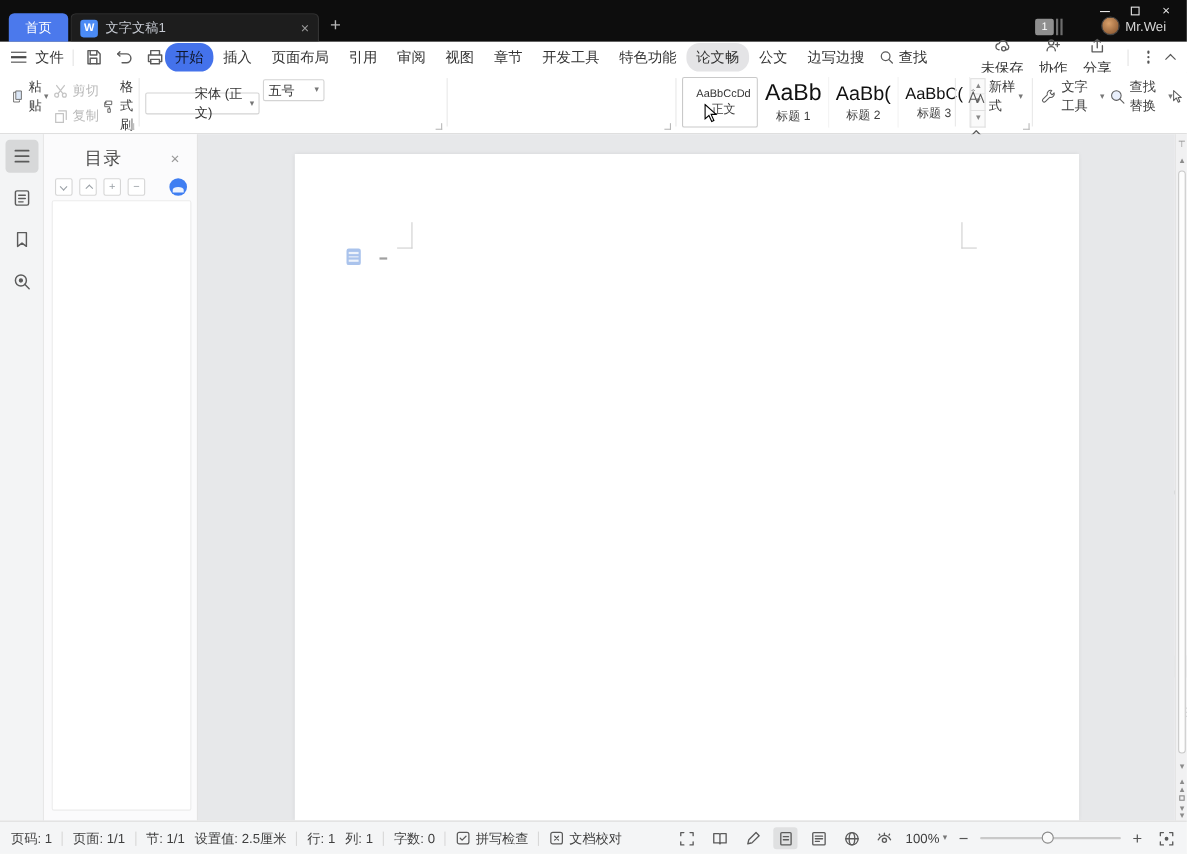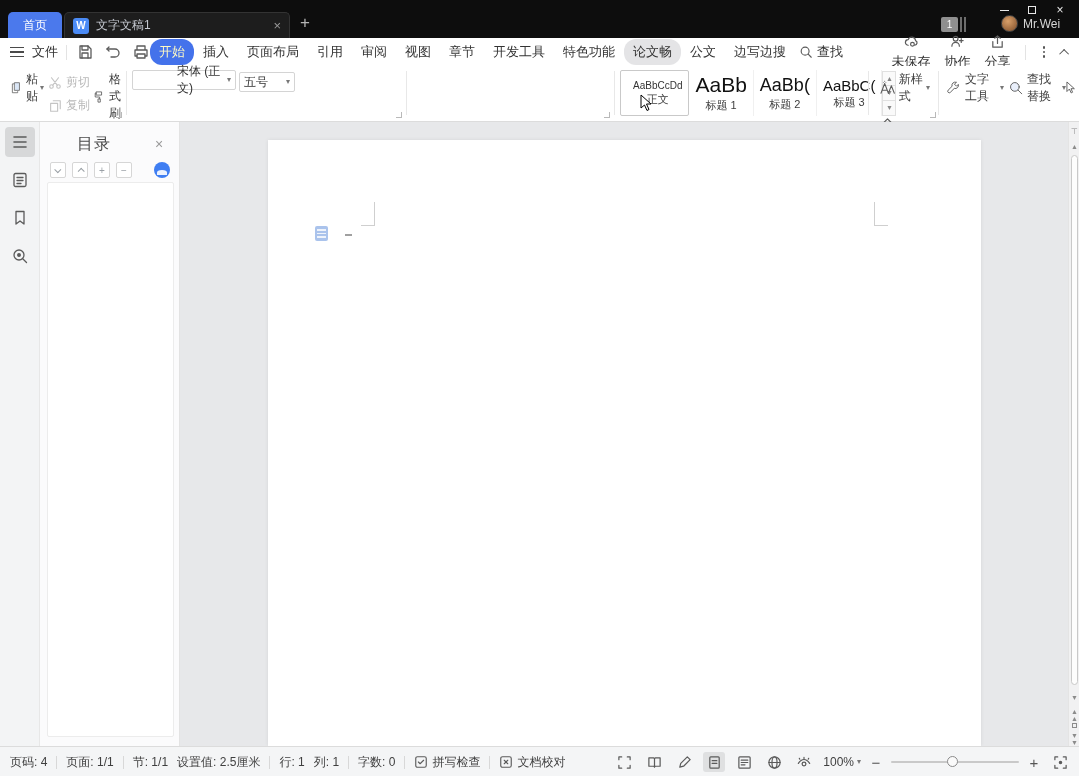--- a/index.html
+++ b/index.html
@@ -30,21 +30,21 @@
   #menurow { left:0; top:38px; width:1079px; height:28px; background:#fff; }
   .menu-left { left:10px; top:0; height:28px; gap:8px; }
   .hamb { width:14px; display:flex; flex-direction:column; gap:3px; }
   .hamb i { display:block; height:1.4px; background:#4a4a4a; }
   .file-label { font-size:13px; color:#333; }
   .vsep { width:1px; height:15px; background:#e3e3e3; }
   .qicon { width:20px; height:20px; display:flex; align-items:center; justify-content:center; }
   .chev-more { color:#888; font-size:13px; }
   .menu-tabs { left:150px; top:0; height:28px; }
   .mtab { padding:4px 9px; font-size:13px; color:#333; border-radius:12px; white-space:nowrap; cursor:default; }
-  .mtab.active { background:#4472eb; color:#fef9c3; }
+  .mtab.active { background:#4472eb; color:#0f172a; }
   .mtab.hovered { background:#e4e4e6; }
   .menu-find { gap:4px; font-size:13px; color:#333; margin-left:4px; }
   .menu-right { right:10px; top:0; height:28px; gap:14px; font-size:13px; color:#333; }
   .mr-item { display:flex; align-items:center; gap:4px;flex-direction:column; }
   .dots3 { display:flex; flex-direction:column; gap:2px; padding:0 3px; }
   .dots3 i { width:2.5px; height:2.5px; border-radius:50%; background:#555; }
   .chev-up { width:7px; height:7px; border-left:1.4px solid #555; border-top:1.4px solid #555; transform:rotate(45deg) translateY(2px); }
 
   
   #ribbon { left:0; top:66px; width:1079px; height:56px; background:#fff; border-bottom:1px solid #dcdcdc; }
@@ -268,21 +268,21 @@
     <div class="abs bigbtn" style="left:92px; top:5px; width:40px;">
       <svg class="ic" width="22" height="22" viewBox="0 0 22 22">
           <path d="M7 3h8v5H7z"></path>
           <path d="M7 5H5v6h7v3M10 14h3v5h-3z"></path>
         </svg>
       <span>格式刷</span>
     </div>
     <div class="abs dlaunch" style="left:116px; top:46px;"></div>
     <div class="rsep abs" style="left:126px;"></div>
 
-    <div class="combo abs" style="left:132px; top:4px; width:104px;padding-left:44px;">
+    <div class="combo abs" style="left:132px; top:18px; width:104px;padding-left:44px;">
       <span>宋体 (正文)</span>
         <span class="caret">▾</span>
     </div>
     <div class="combo abs" style="left:239px; top:6px; width:56px;">
       <span>五号</span>
         <span class="caret">▾</span>
     </div>
     <div class="fmtbtn abs" style="left:300px; top:6px;">
         <span>A</span>
         <sup>+</sup>
@@ -542,21 +542,21 @@
     <div class="sb-item abs" style="top:21px;">▲</div>
     <div class="sb-thumb abs"></div>
     <div class="sb-item abs" style="top:572px;">▼</div>
     <div class="sb-item abs" style="top:586px;">▲<br>▲</div>
     <div class="sb-sq abs" style="top:601px;"></div>
     <div class="sb-item abs" style="top:610px;">▼<br>▼</div>
   </div>
 
   <div id="statusbar" class="abs">
     <div class="sb-left row abs">
-      <span>页码: 4</span>
+      <span>页码: 1</span>
       <span class="sb-sep"></span>
       <span>页面: 1/1</span>
       <span class="sb-sep"></span>
       <span>节: 1/1</span>
       <span>设置值: 2.5厘米</span>
       <span class="sb-sep"></span>
       <span>行: 1</span>
       <span>列: 1</span>
       <span class="sb-sep"></span>
       <span>字数: 0</span>

